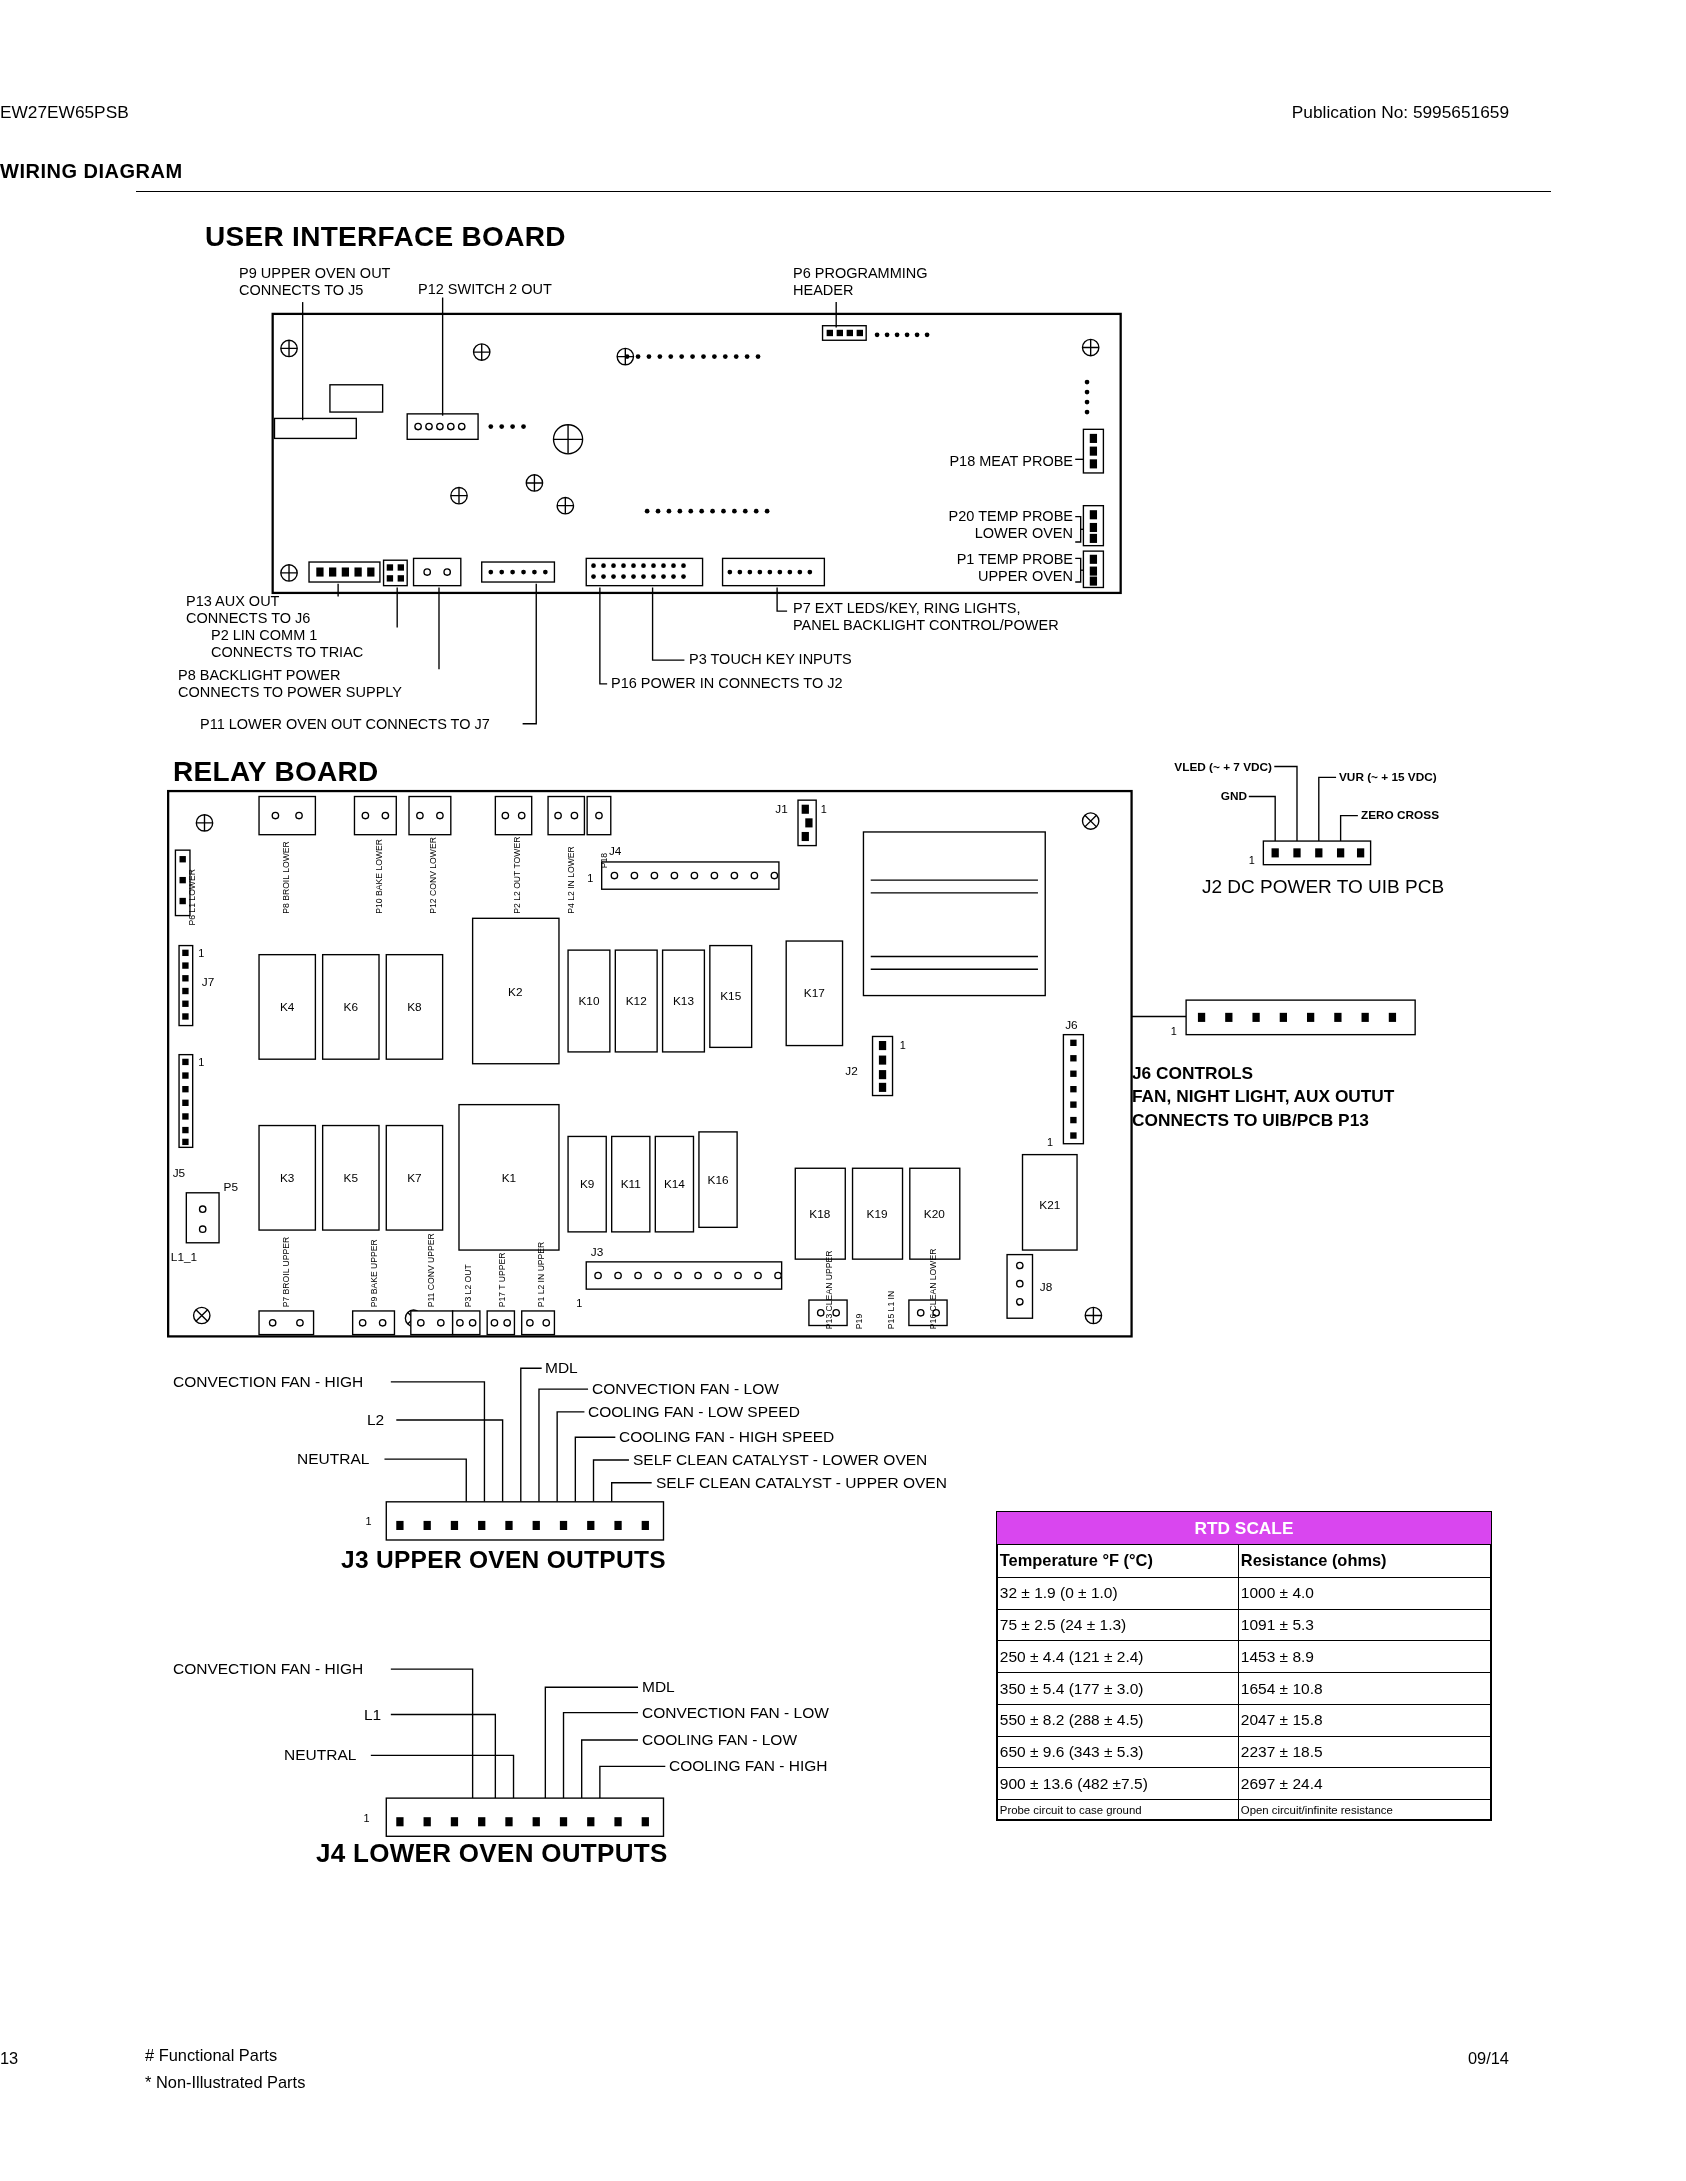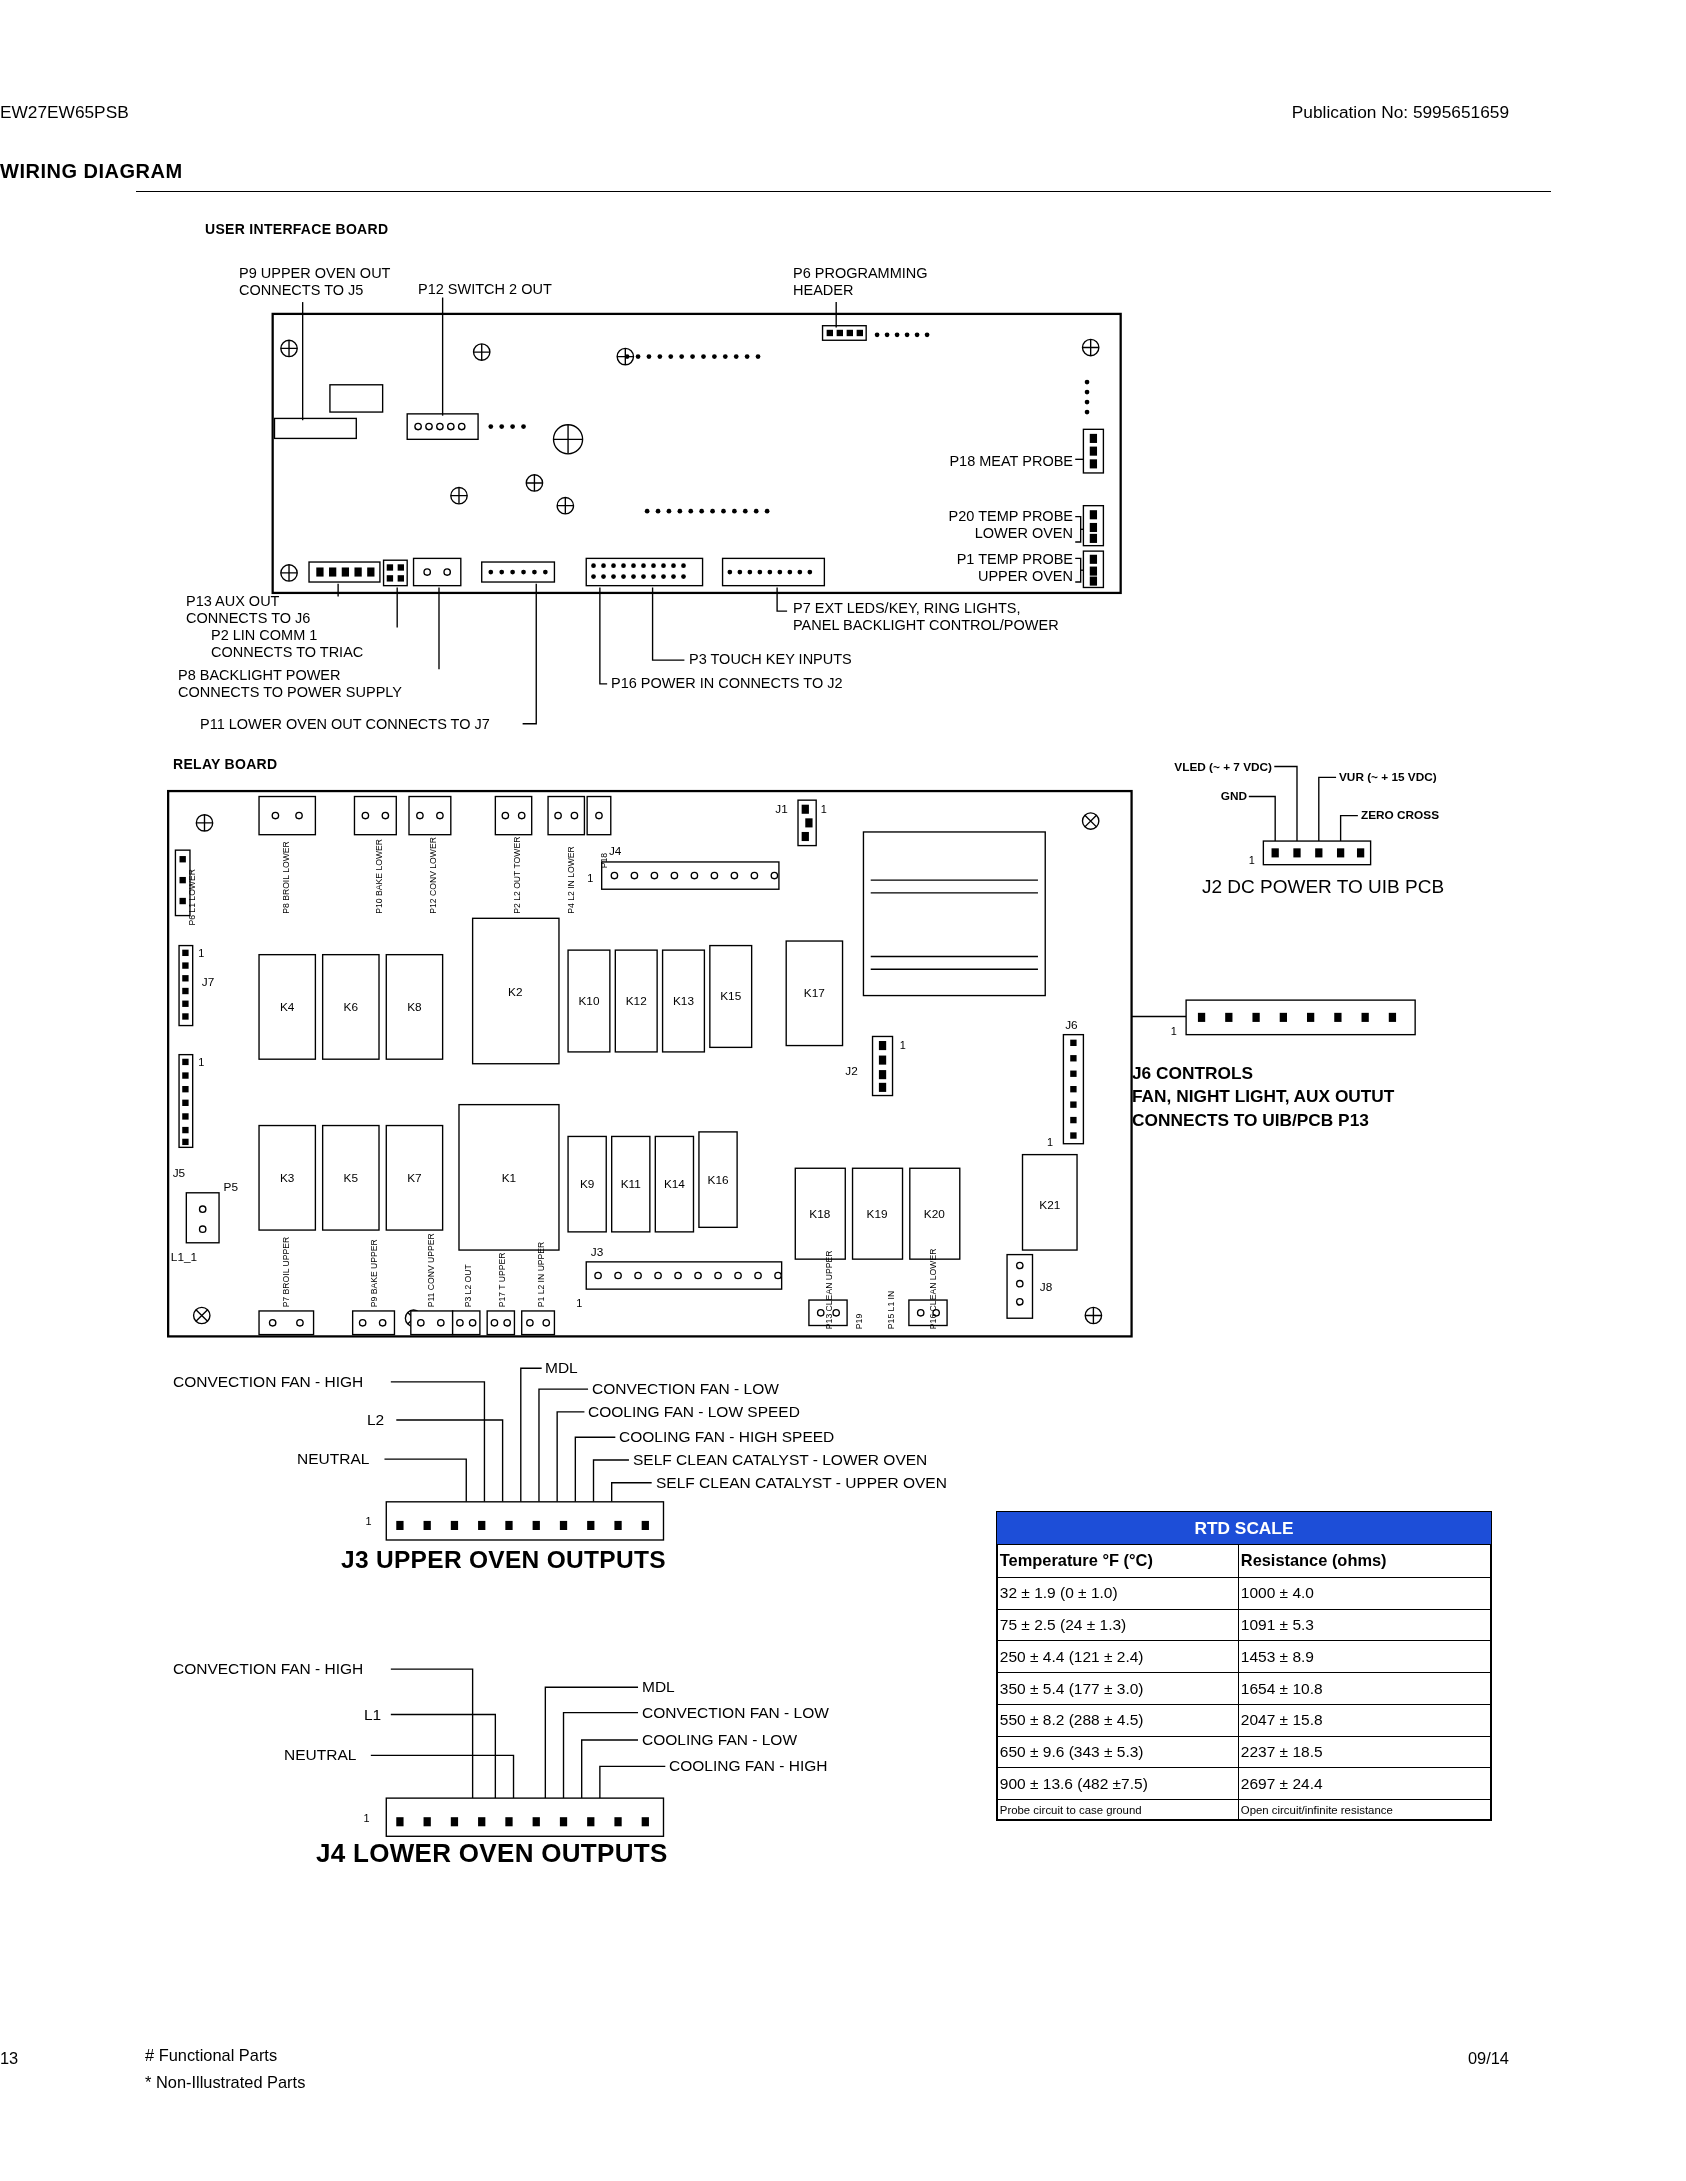--- a/index.html
+++ b/index.html
@@ -3,33 +3,33 @@
 <meta charset="utf-8">
 <style>
   *{margin:0;padding:0;box-sizing:border-box}
   html,body{background:#fff}
   .page{position:relative;width:1686px;height:2182px;background:#fff;color:#000;
         font-family:"Liberation Sans",sans-serif;overflow:hidden}
   .abs{position:absolute}
   .hdr{font-size:17.3px}
   .title{font-size:20px;font-weight:bold;letter-spacing:0.5px}
   .rule{border-top:1.8px solid #000}
-  .heading{font-size:14px;font-weight:bold;letter-spacing:0.3px}
+  .heading{font-size:28px;font-weight:bold;letter-spacing:0.3px}
   .callout{font-size:14.5px;line-height:1.18;white-space:pre-line}
   .c-center{text-align:left}
   .c-right{text-align:right}
   .pw{font-size:11.8px;font-weight:bold;white-space:pre-line}
   .pwcap{font-size:19px;font-weight:normal}
   .pwbig{font-size:17.3px;font-weight:bold;line-height:1.35;white-space:pre-line}
   .outlbl{font-size:15.5px;white-space:nowrap}
   .outtitle27{font-size:24.5px;font-weight:bold;letter-spacing:0.3px}
   .outtitle29{font-size:26px;font-weight:bold;letter-spacing:0.3px}
   .ft{font-size:16.4px}
   .rtd{position:absolute;left:996px;top:1511px;width:496px;border:1.8px solid #000}
-  .rtd .cap{background:#1d4ed8;color:#fff;text-align:center;font-weight:bold;font-size:17.3px;padding:5.5px 0}
+  .rtd .cap{background:#d946ef;color:#fff;text-align:center;font-weight:bold;font-size:17.3px;padding:5.5px 0}
   .rtd table{width:100%;border-collapse:collapse;table-layout:fixed}
   .rtd th,.rtd td{border:1.4px solid #000;text-align:left;font-size:15.5px;padding:6.4px 1.8px}
   .rtd th{font-size:16.4px}
   .rtd tr.ftr td{font-size:11.4px;padding:3.6px 1.8px}
   svg{position:absolute;left:0;top:0}
   svg .ln{stroke:#000;stroke-width:1.5;fill:none}
   svg .board{fill:#fff;stroke:#000;stroke-width:2.5}
   svg .comp{fill:#fff;stroke:#000;stroke-width:1.5}
   svg .pin{fill:#000;stroke:none}
   svg text{font-family:"Liberation Sans",sans-serif;fill:#000}

